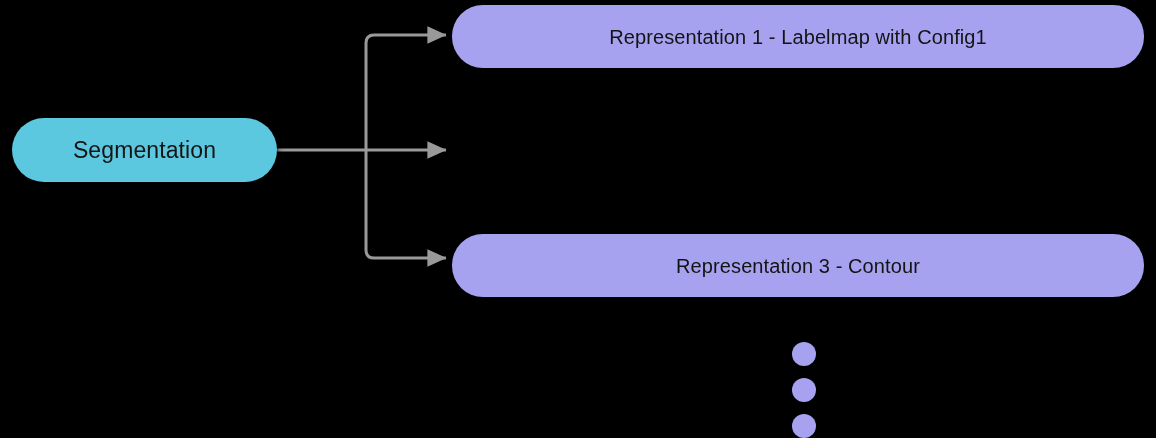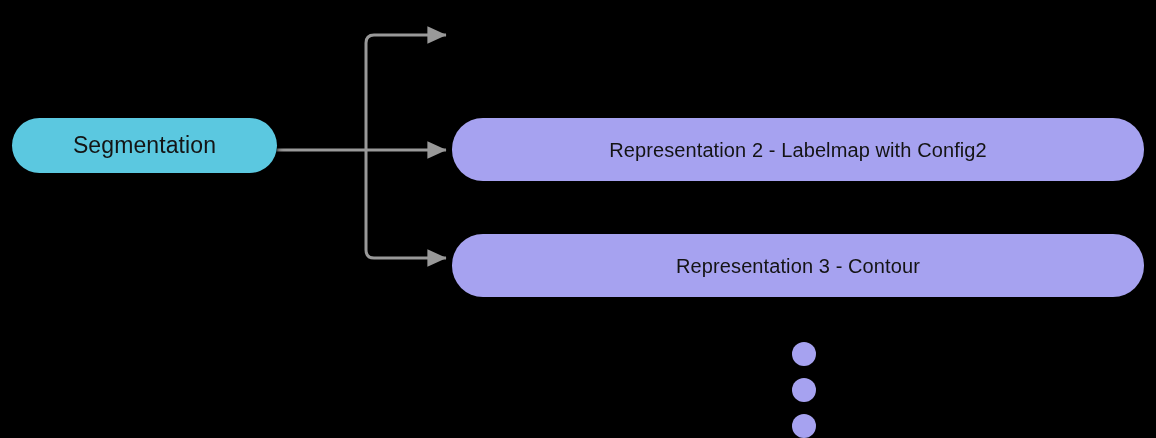--- a/index.html
+++ b/index.html
@@ -41,21 +41,21 @@
     box-shadow: 0 4px 7px rgba(0,0,0,0.85), 0 1px 2px rgba(0,0,0,0.9);
     color: #141414;
     letter-spacing: 0.1px;
     white-space: nowrap;
   }
 
   .node-source {
     left: 12px;
     top: 118px;
     width: 265px;
-    height: 55px;
+    height: 64px;
     background: #5BC8E0;
     border-radius: 33px;
     font-size: 23px;
   }
 
   .node-rep {
     left: 452px;
     width: 692px;
     height: 63px;
     background: #A6A2F0;
@@ -109,24 +109,24 @@
 
     <path d="M 366,150 L 446,150" fill="none" stroke="#999999" stroke-width="3" stroke-linecap="butt" marker-end="url(#arrowhead)"></path>
 
     <path d="M 366,150 L 366,250 Q 366,258 374,258 L 446,258" fill="none" stroke="#999999" stroke-width="3" stroke-linecap="butt" stroke-linejoin="round" marker-end="url(#arrowhead)"></path>
   </svg>
 
   <div class="node node-source">
     <span class="node-label">Segmentation</span>
   </div>
 
+  <div class="node node-rep r1">
+    <span class="node-label">Representation 1 - Labelmap with Config1</span>
+  </div>
 
-  <div class="node node-rep r2">
-    <span class="node-label">Representation 2 - Labelmap with Config2</span>
-  </div>
 
   <div class="node node-rep r3">
     <span class="node-label">Representation 3 - Contour</span>
   </div>
 
   <div class="dots">
     <span class="dot d1"></span>
     <span class="dot d2"></span>
     <span class="dot d3"></span>
   </div>

